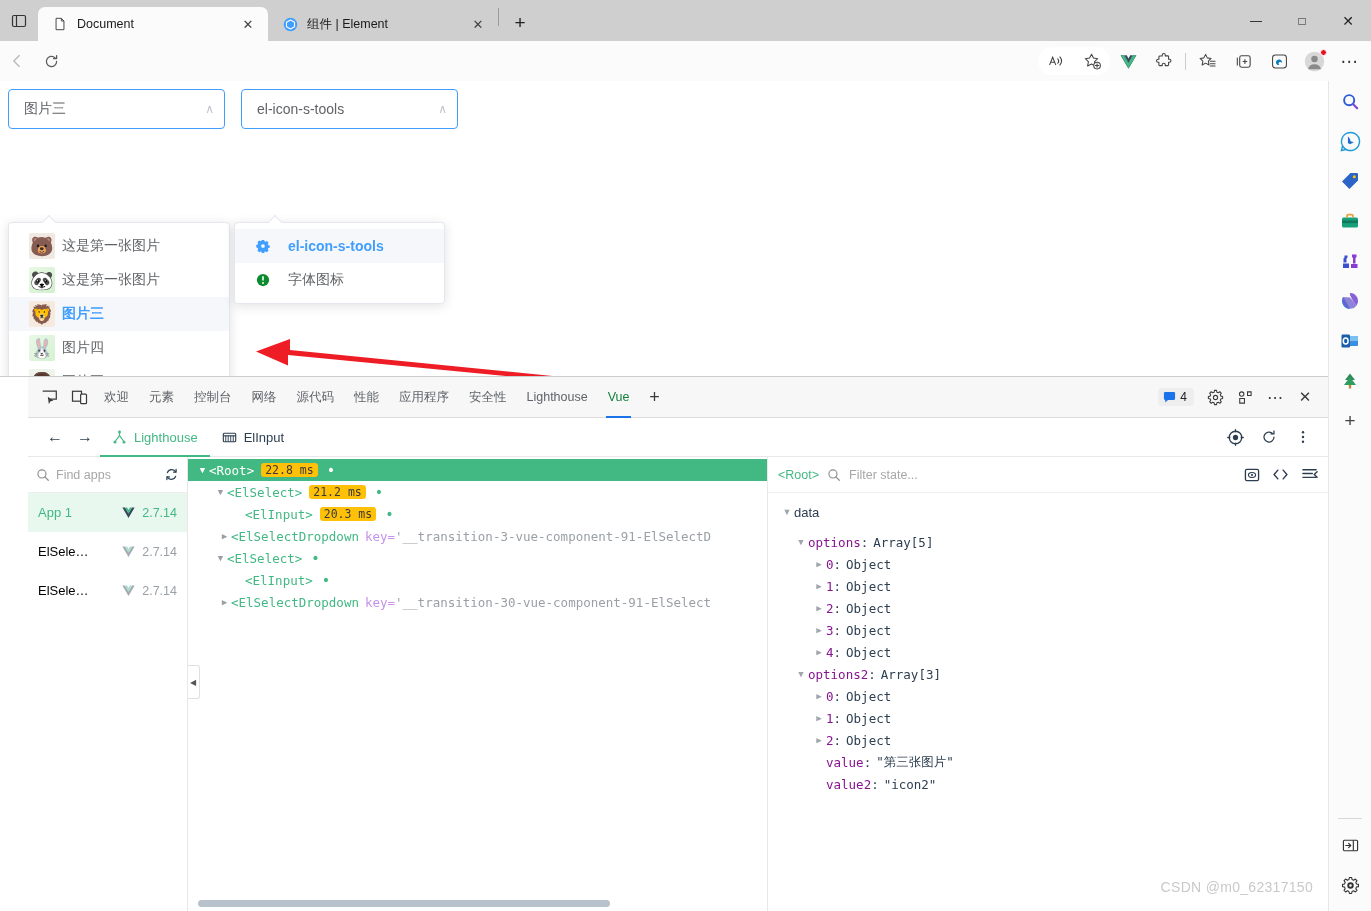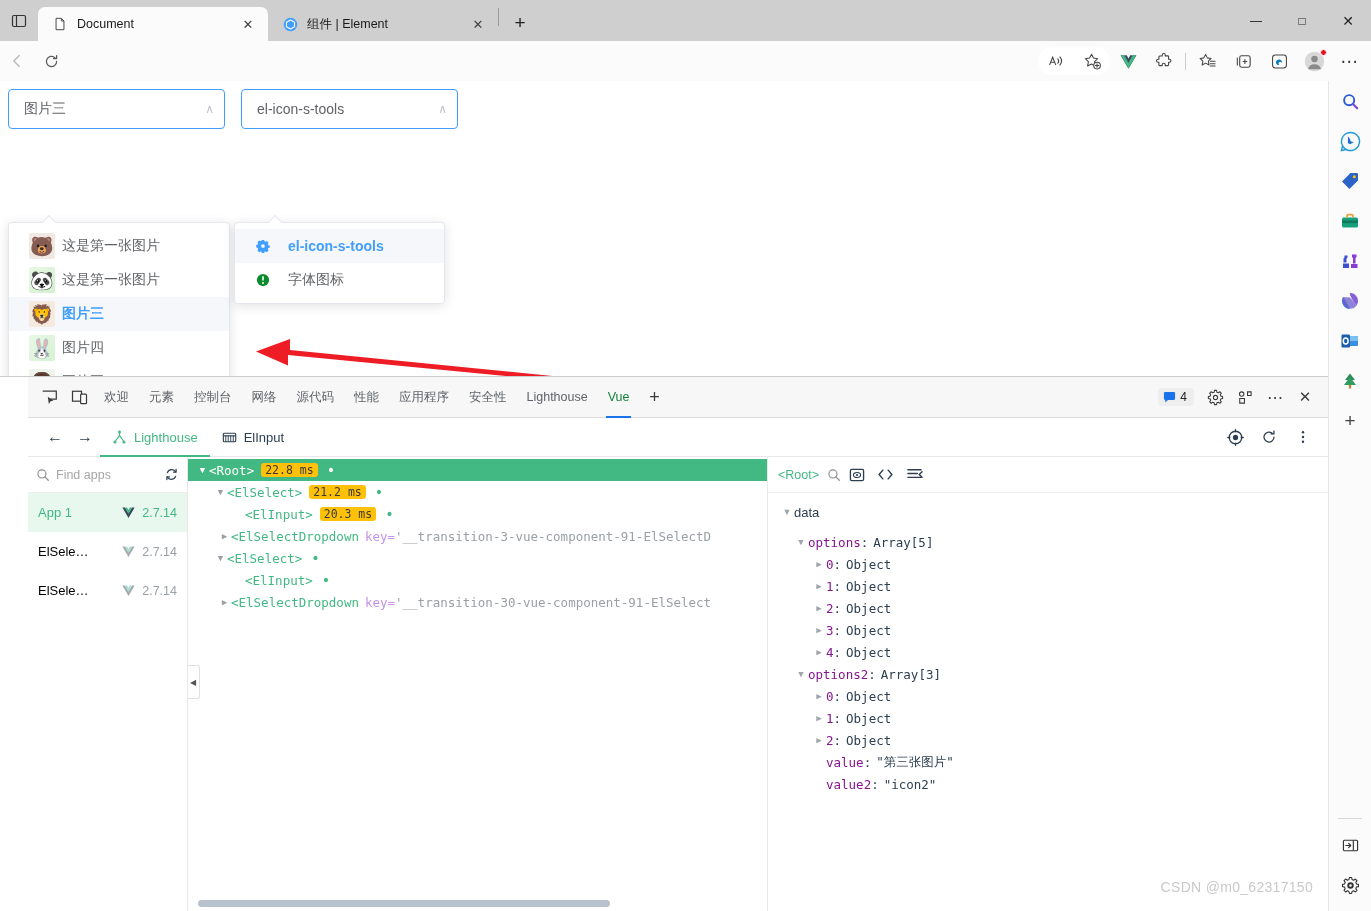--- a/index.html
+++ b/index.html
@@ -686,20 +686,21 @@
 
       <div class="state-pane">
         <div class="state-head">
           <span class="root-lbl">&lt;Root&gt;</span>
           <span>
             <svg width="14" height="14" viewBox="0 0 16 16">
                 <circle cx="6.8" cy="6.8" r="4.6" fill="none" stroke="#8c8c8c" stroke-width="1.3"></circle>
                 <path d="M10.2 10.2 14 14" stroke="#8c8c8c" stroke-width="1.4" stroke-linecap="round"></path>
               </svg>
           </span>
+          <span class="ph">Filter state...</span>
           <span class="acts">
             <span>
               <svg width="16" height="16" viewBox="0 0 18 18">
                   <rect x="1.6" y="2.6" width="14.8" height="12.8" rx="1.6" fill="none" stroke="#2c3e50" stroke-width="1.5"></rect>
                   <ellipse cx="9" cy="9" rx="4" ry="2.8" fill="none" stroke="#2c3e50" stroke-width="1.3"></ellipse>
                   <circle cx="9" cy="9" r="1.2" fill="#2c3e50"></circle>
                 </svg>
             </span>
             <span>
               <svg width="17" height="17" viewBox="0 0 18 18">

